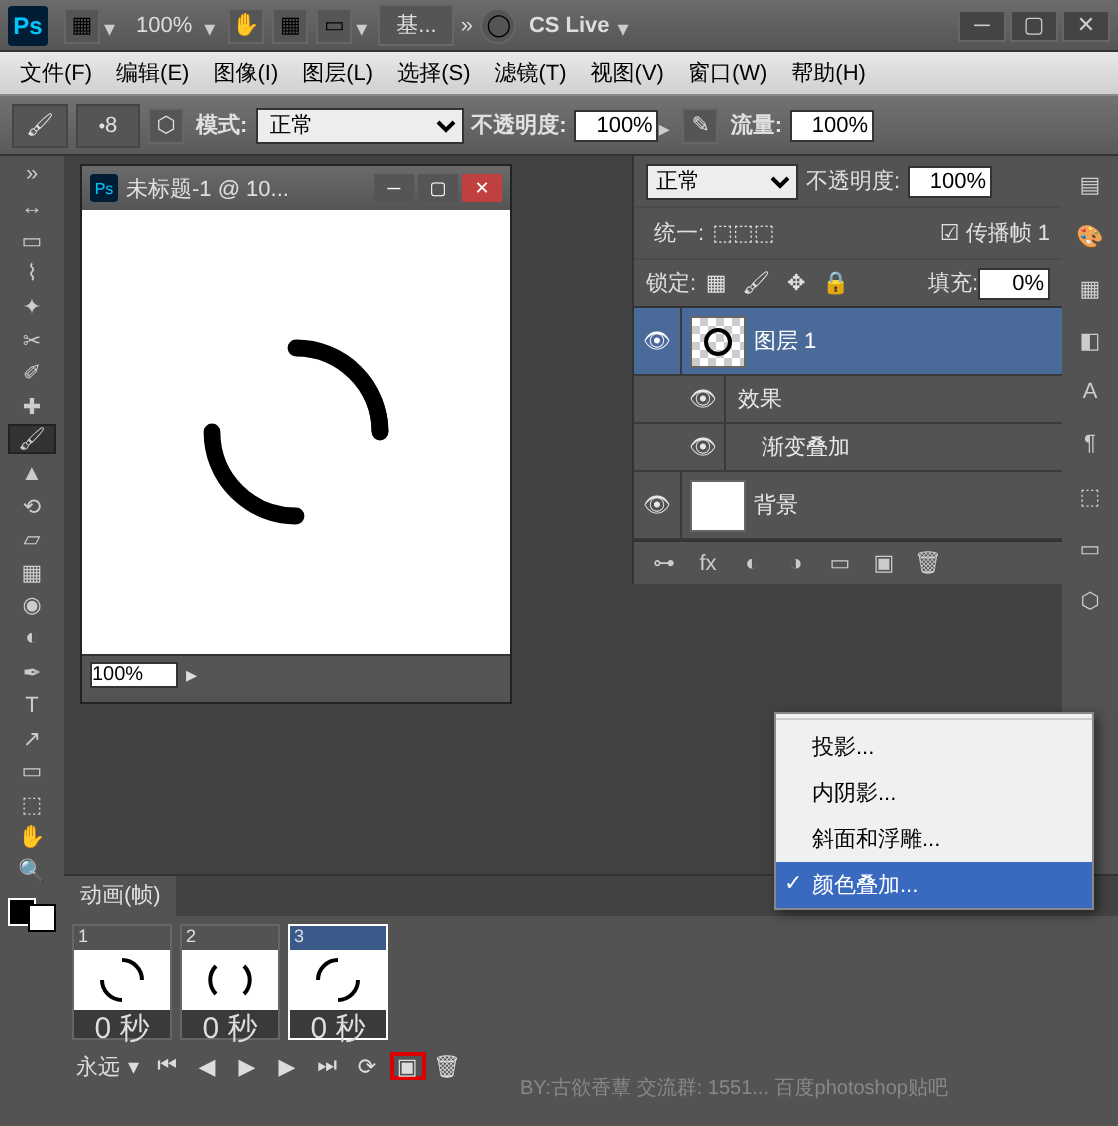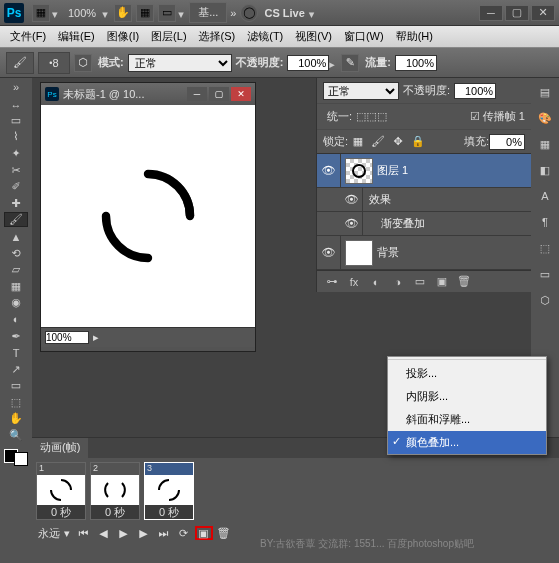--- a/index.html
+++ b/index.html
@@ -63,21 +63,21 @@
 .lp-foot{height:22px;background:#535353;display:flex;align-items:center;padding:0 4px;border-top:1px solid #333;}
 .lp-foot .fi{width:20px;height:18px;display:flex;align-items:center;justify-content:center;color:#ccc;margin:0 1px;}
 .animation{position:absolute;left:32px;bottom:18px;right:0;height:108px;background:#535353;border-top:1px solid #333;}
 .ani-tab{height:20px;display:flex;background:#434343;}
 .ani-tab span{padding:2px 8px;background:#535353;color:#e0e0e0;}
 .ani-frames{height:66px;display:flex;padding:4px;gap:4px;}
 .frame{width:50px;background:#535353;border:1px solid #666;display:flex;flex-direction:column;}
 .frame.sel{border:1px solid #fff;background:#3a5a8a;}
 .frame .fn{height:12px;font-size:9px;padding:0 2px;color:#ddd;}
 .frame .fc{flex:1;background:#fff;display:flex;align-items:center;justify-content:center;}
-.frame .fd{height:14px;background:#3a3a3a;color:#ddd;font-size:11px;text-align:center;}
+.frame .fd{height:14px;background:#3a3a3a;color:#ddd;font-size:15px;text-align:center;}
 .ani-ctrl{height:18px;background:#535353;display:flex;align-items:center;padding:0 6px;color:#ddd;}
 .ani-ctrl .ac{width:18px;height:14px;display:flex;align-items:center;justify-content:center;margin:0 1px;}
 .ani-ctrl .acred{border:2px solid #d00;}
 .fxmenu{position:absolute;right:12px;top:356px;width:160px;background:#f0f0f0;border:1px solid #888;box-shadow:2px 2px 6px rgba(0,0,0,.5);z-index:10;}
 .fxmenu .mi{padding:4px 18px;color:#000;}
 .fxmenu .mi.sel{background:#3a6ac0;color:#fff;}
 .fxmenu .mi.sep{height:1px;background:#ccc;padding:0;margin:2px 0;}
 .fxmenu .mi .chk{position:absolute;left:4px;}
 .watermark{position:absolute;bottom:12px;left:260px;color:#888;font-size:10px;}
 </style>

